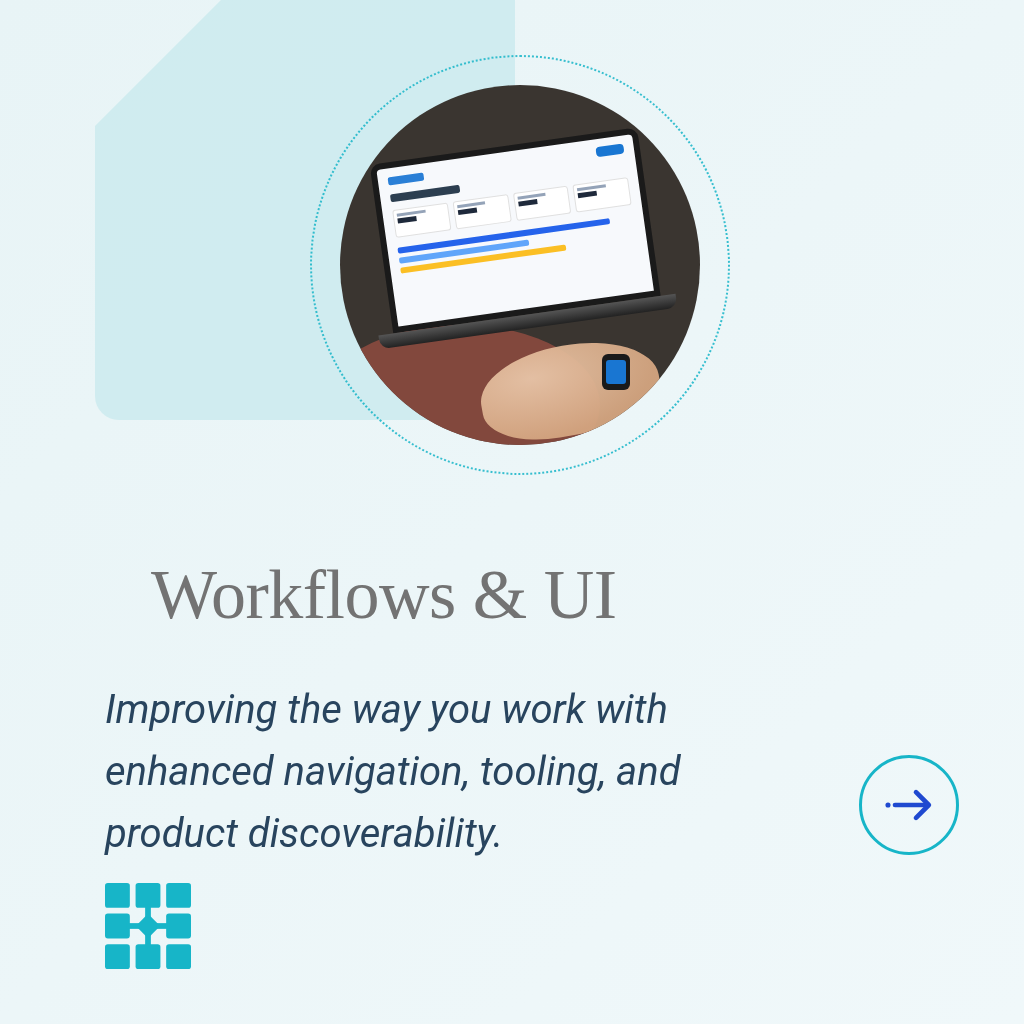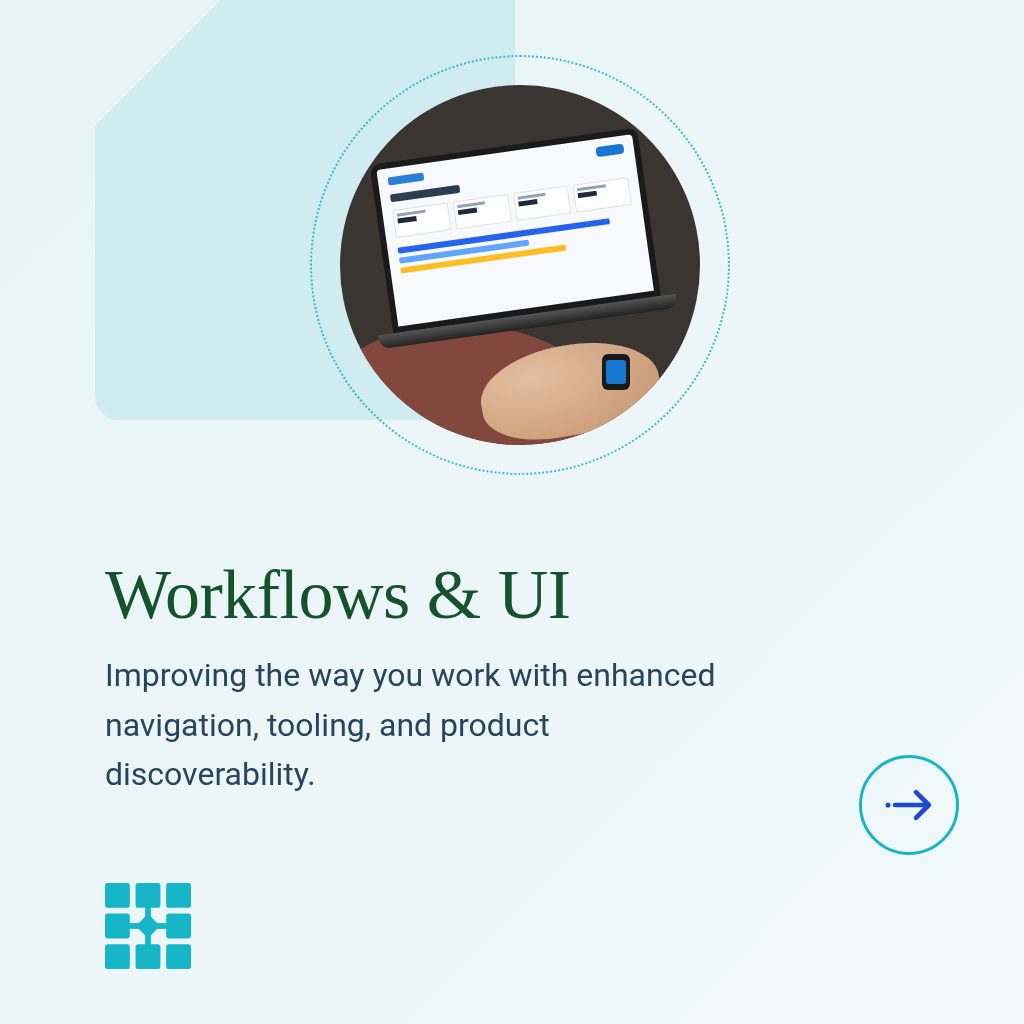--- a/index.html
+++ b/index.html
@@ -142,29 +142,31 @@
     position: absolute;
     left: 105px;
     top: 555px;
     width: 720px;
     z-index: 3;
   }
   .headline {
     font-family: Georgia, "Times New Roman", serif;
     font-size: 70px;
     font-weight: 500;
-    color: #14532d;
+    color: #737373;
     letter-spacing: -0.5px;
+    margin-left: 46px;
   }
   .subtext {
-    margin-top: 16px;
-    font-size: 32px;
+    margin-top: 44px;
+    font-size: 40px;
     line-height: 1.55;
     color: #28445e;
     max-width: 640px;
+    font-style: italic;
   }
 
   
   .arrow-btn {
     position: absolute;
     right: 65px;
     top: 755px;
     width: 100px;
     height: 100px;
     border-radius: 50%;

